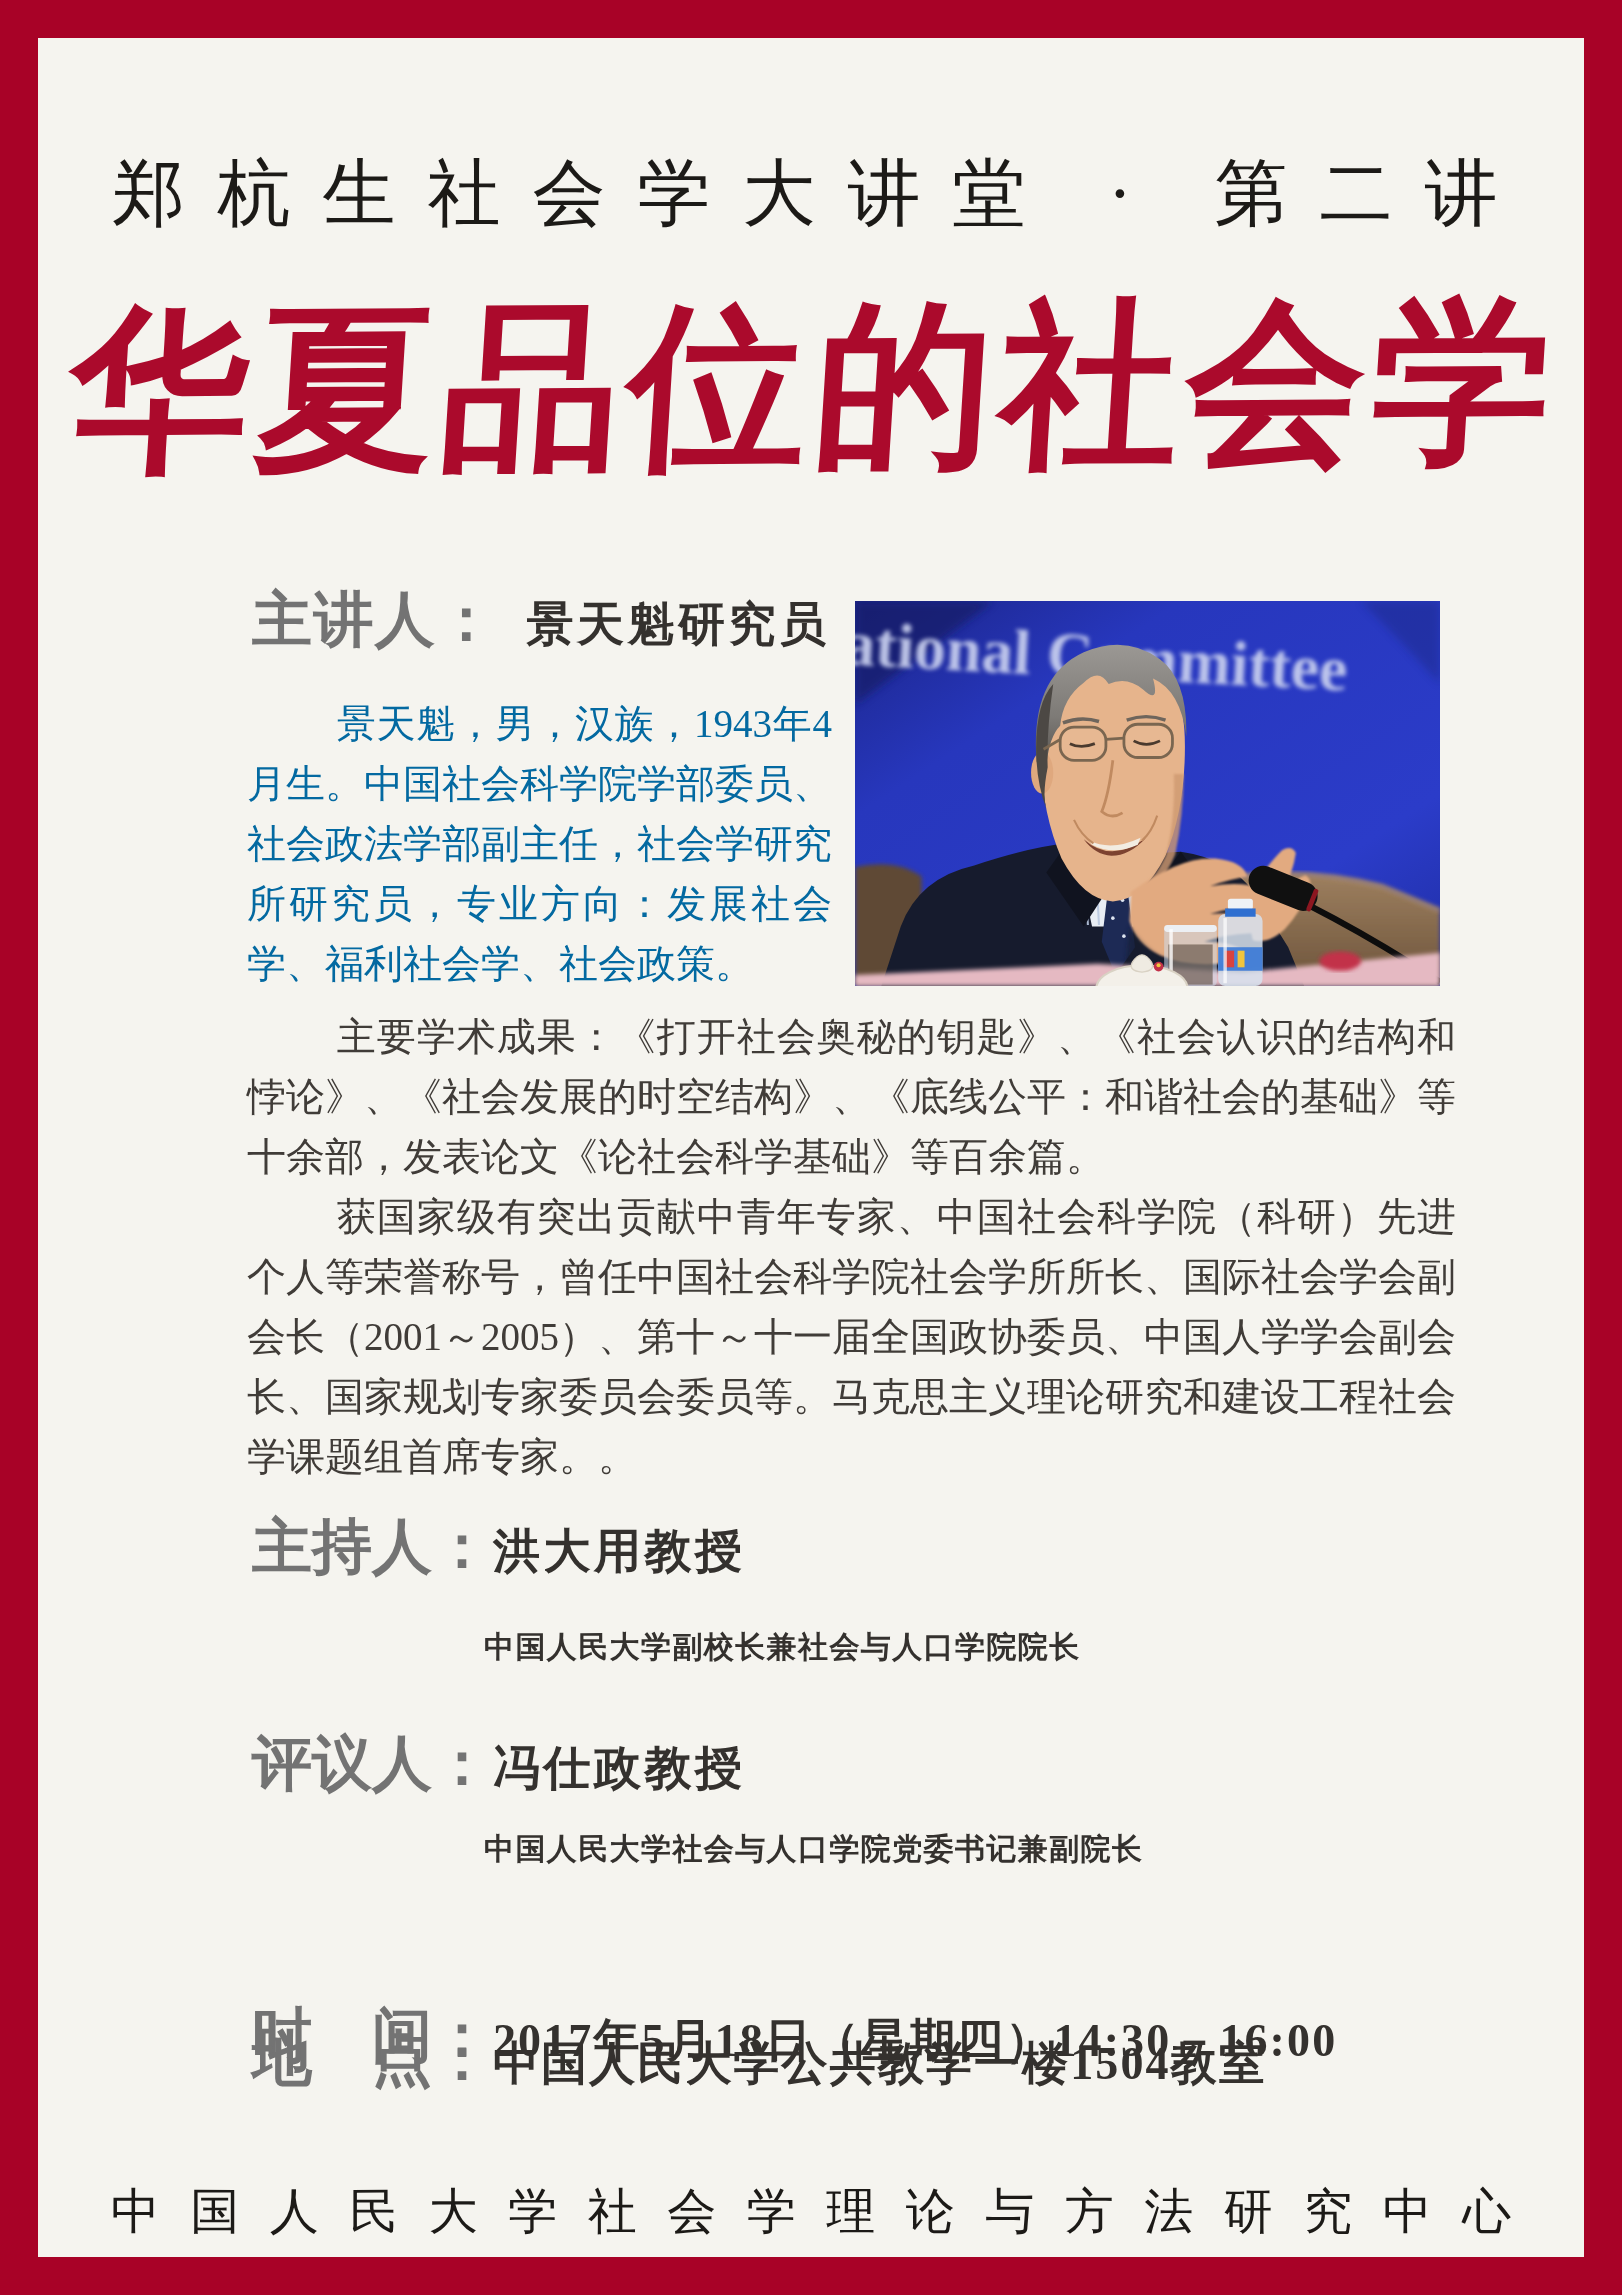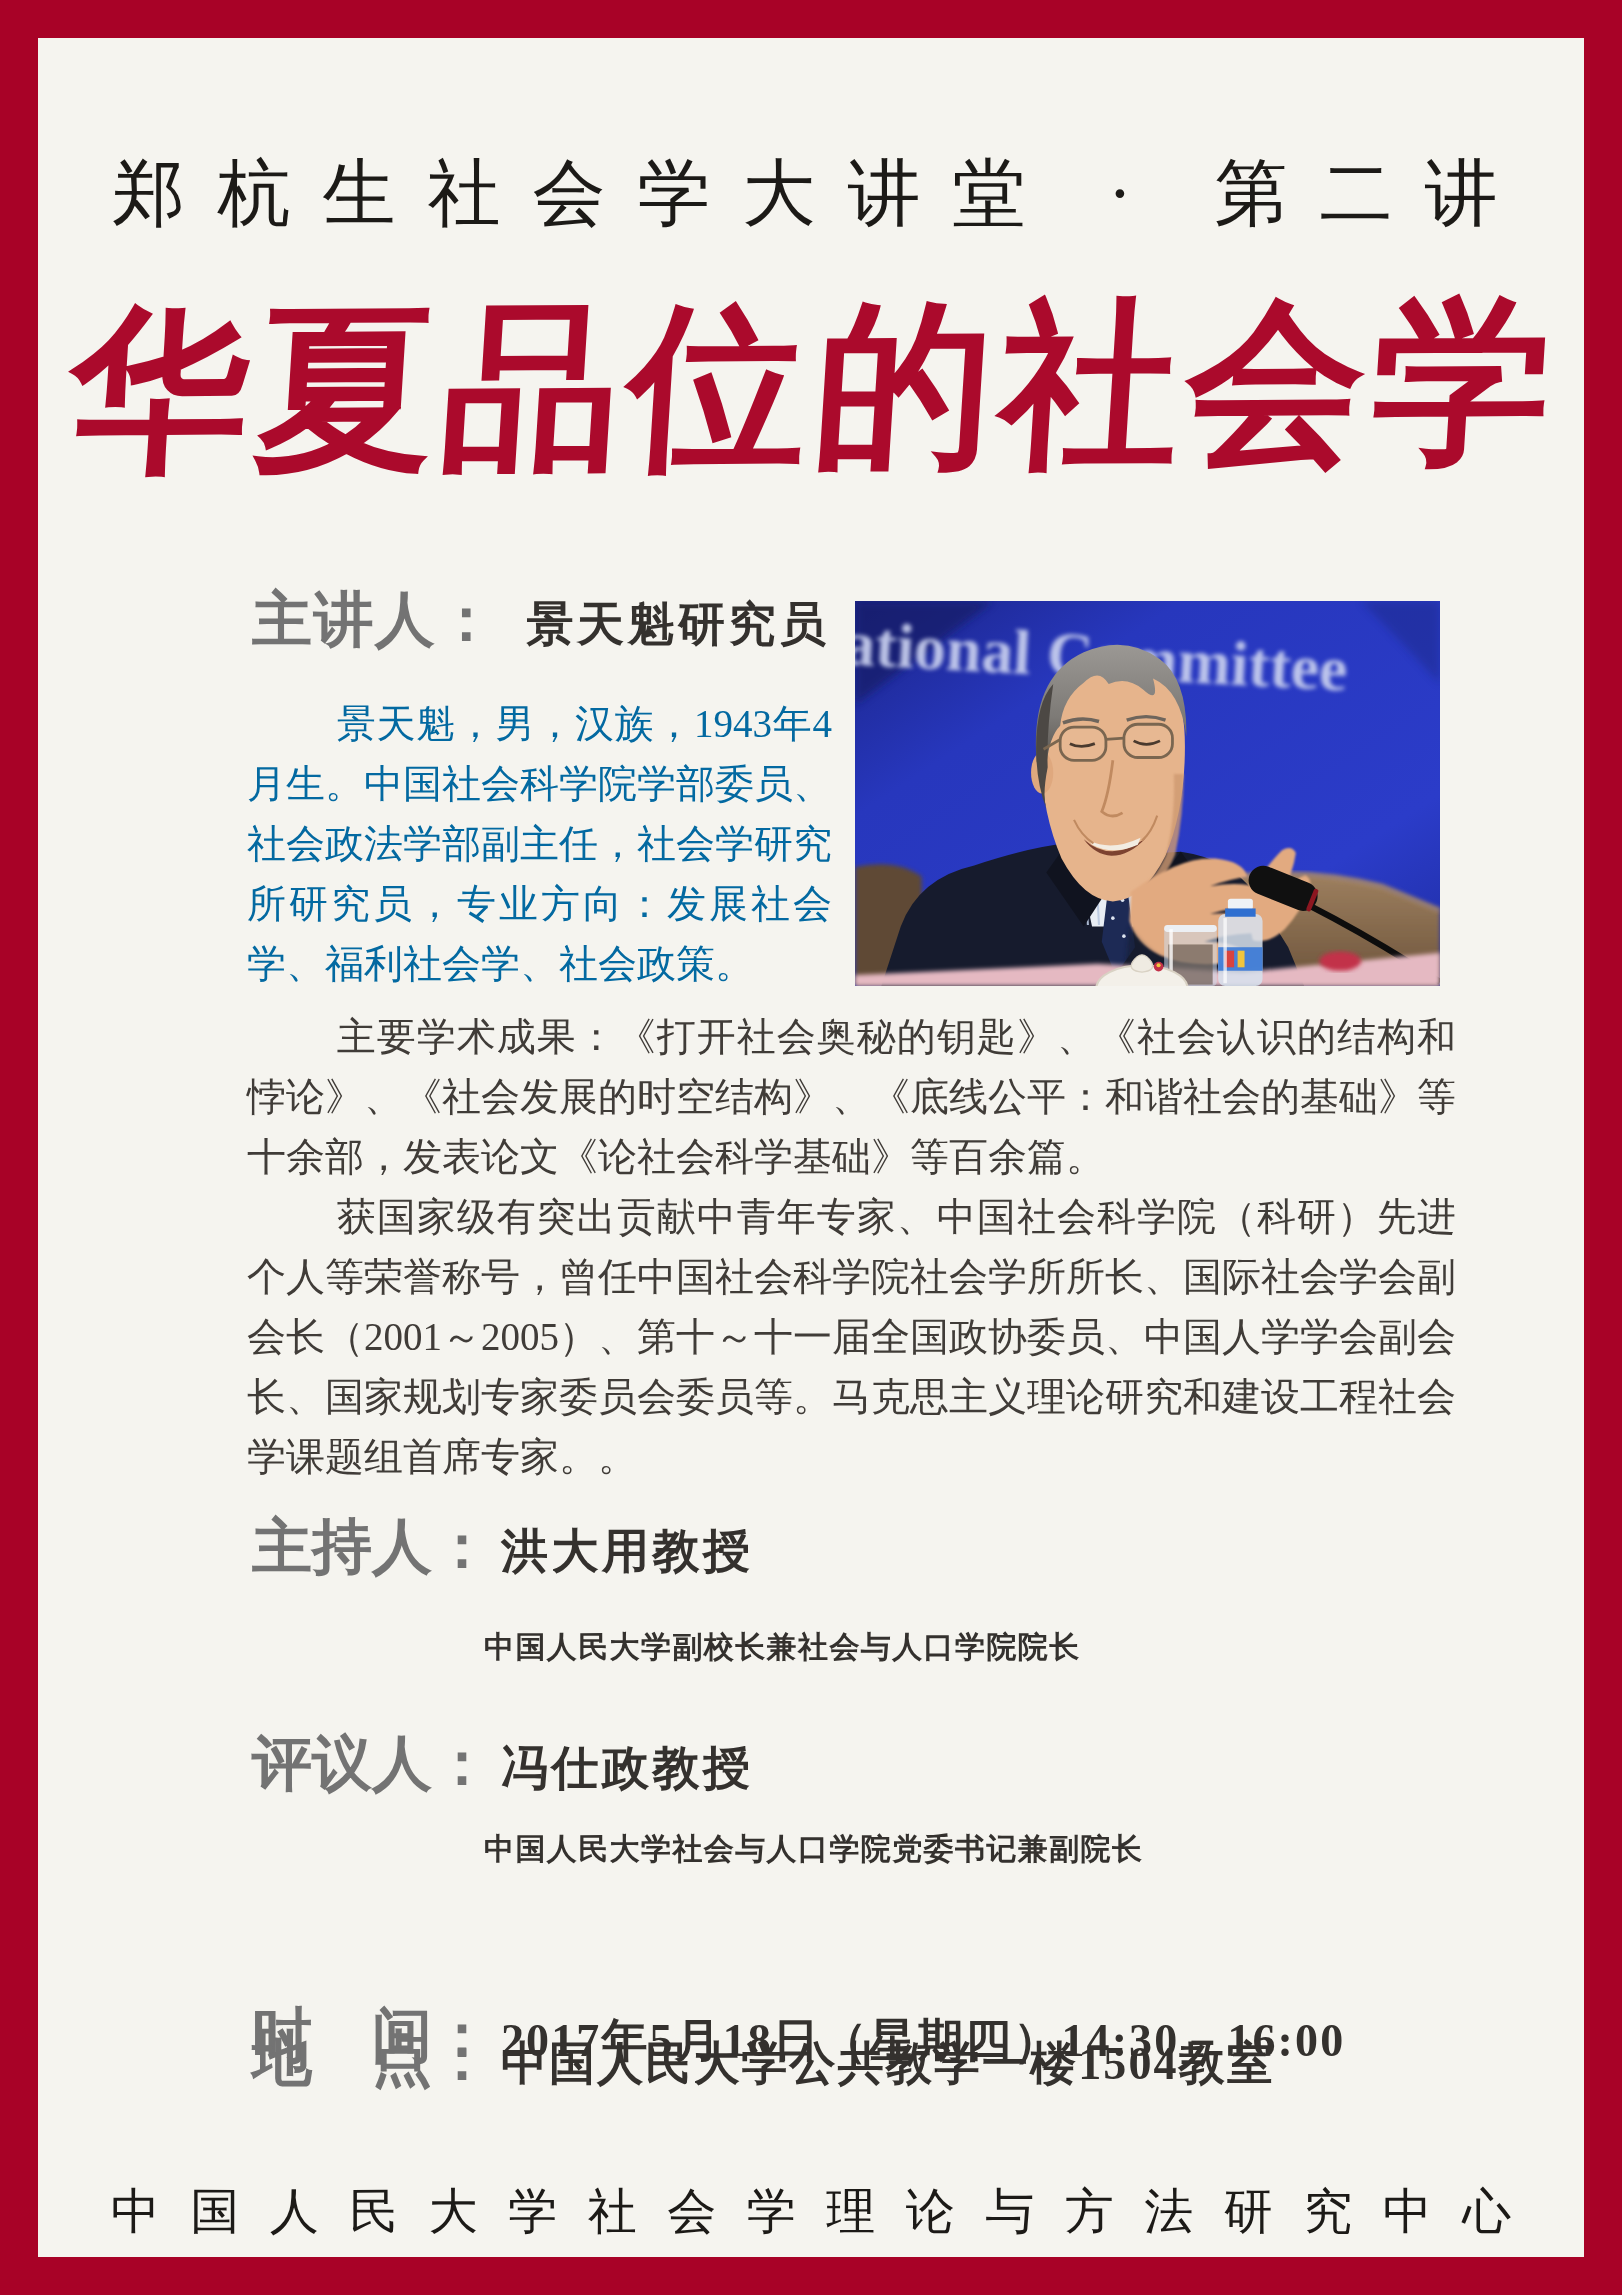--- a/index.html
+++ b/index.html
@@ -60,21 +60,21 @@
   }
   
   .photo{
     position:absolute;left:817px;top:563px;width:585px;height:385px;
     background:#2737bd;
   }
   .photo svg{display:block;width:100%;height:100%;}
   
   .info-row{
     position:absolute;left:214px;
-    display:flex;align-items:baseline;gap:16px;
+    display:flex;align-items:baseline;gap:8px;
     white-space:nowrap;
   }
   .info-row .red-label{flex:0 0 233px;}
   .info-value{
     font-size:46px;font-weight:bold;color:#34312e;
     letter-spacing:2.1px;line-height:1.2;
   }
   .affil{
     position:absolute;left:446px;
     font-size:30px;font-weight:bold;color:#34312e;

